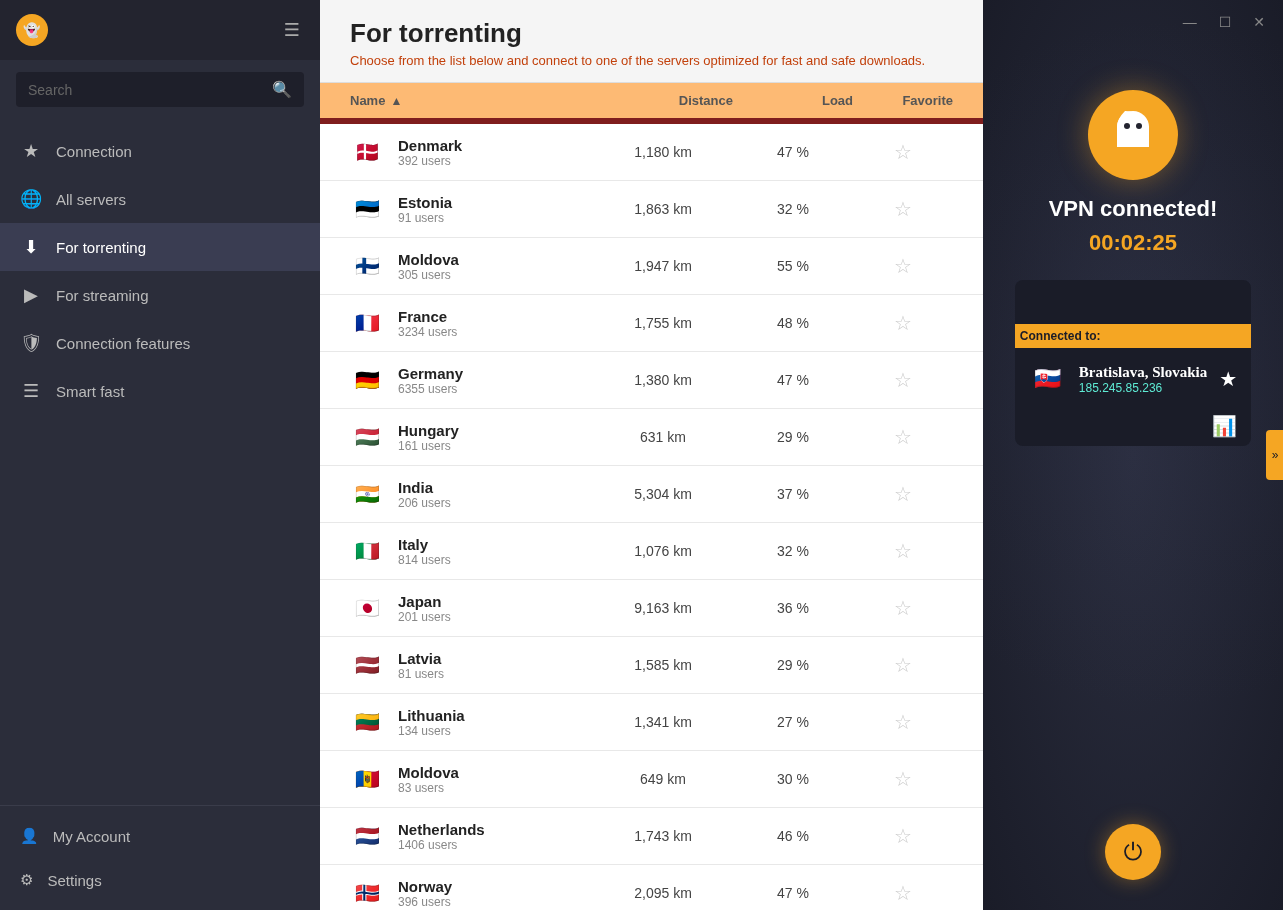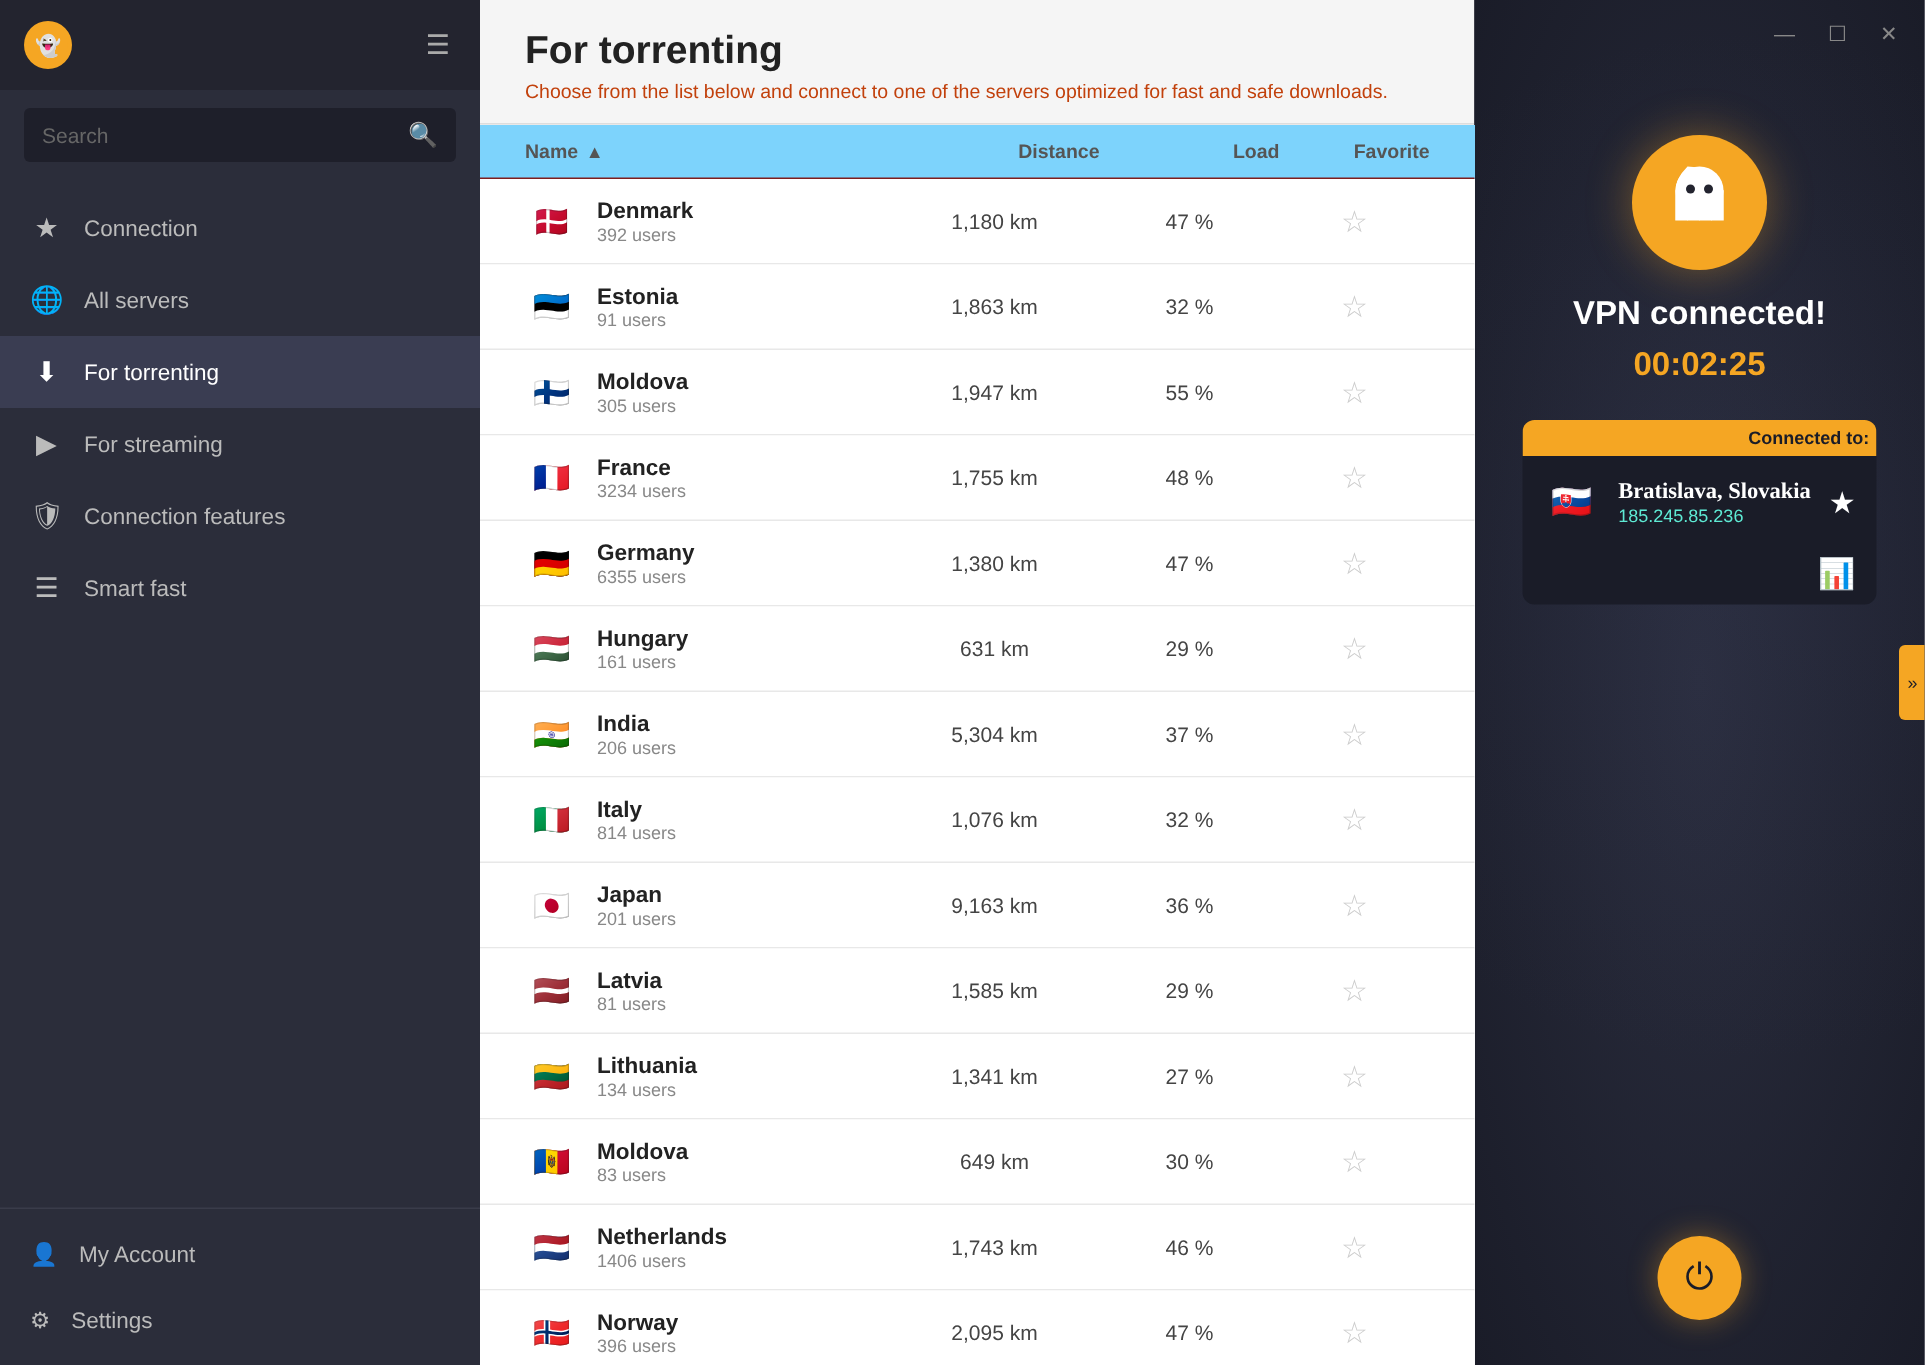--- a/index.html
+++ b/index.html
@@ -114,22 +114,22 @@
     
     .table-container {
       flex: 1;
       overflow-y: auto;
       background: #f8f8f8;
     }
     .table-header {
       display: grid;
       grid-template-columns: 1fr 140px 120px 100px;
       padding: 10px 30px;
-      background: #7dd3fc;
-      border-bottom: 1px solid #7f1d1d;
+      background: #fdba74;
+      border-bottom: 6px solid #7f1d1d;
       position: sticky;
       top: 0;
       z-index: 2;
     }
     .col-header {
       font-size: 13px;
       color: #555;
       font-weight: 600;
     }
     .col-header.name-col { display: flex; align-items: center; gap: 5px; }
@@ -236,24 +236,25 @@
     .connected-card {
       background: #1a1c28;
       border-radius: 8px;
       width: 100%;
       padding: 0;
       overflow: hidden;
     }
     .connected-label {
       background: #f5a623;
       color: #1a1c28;
-      text-align: right;
+      text-align: left;
       font-size: 12px;
       font-weight: bold;
       padding: 5px;
+      margin-top: 44px;
     }
     .connected-info {
       display: flex;
       align-items: center;
       padding: 12px 14px;
       gap: 12px;
     }
     .connected-flag {
       width: 38px; height: 38px;
       border-radius: 50%;

